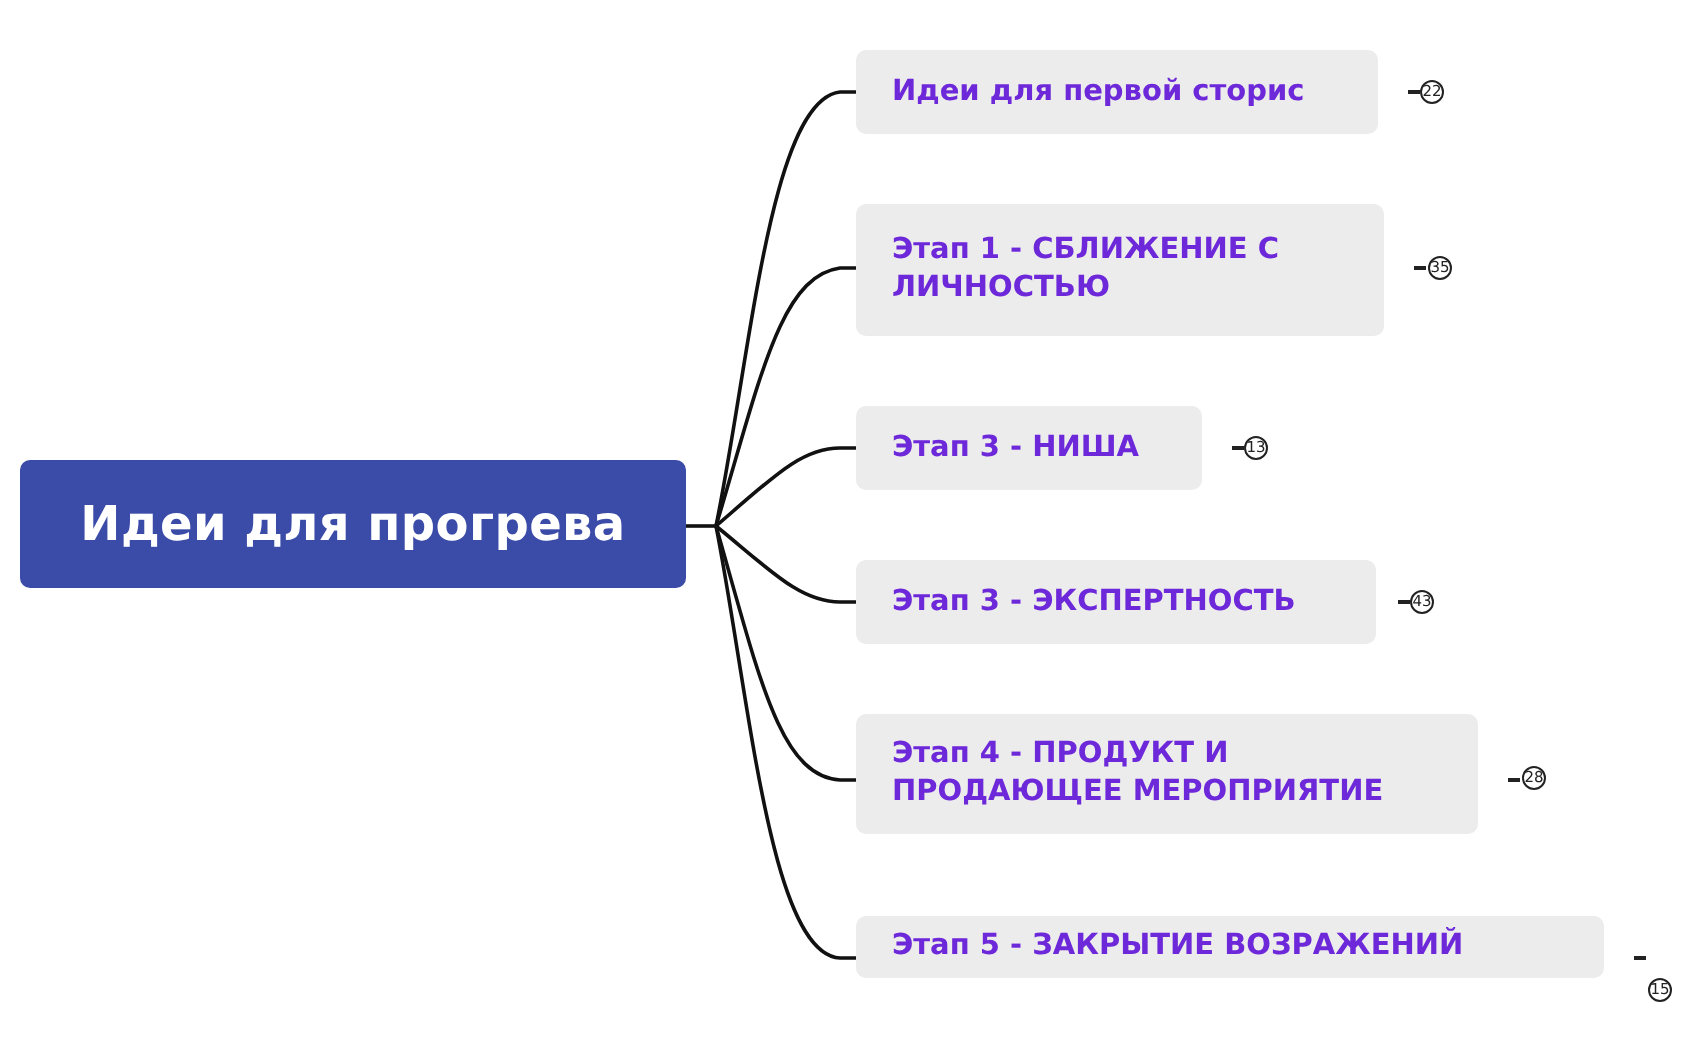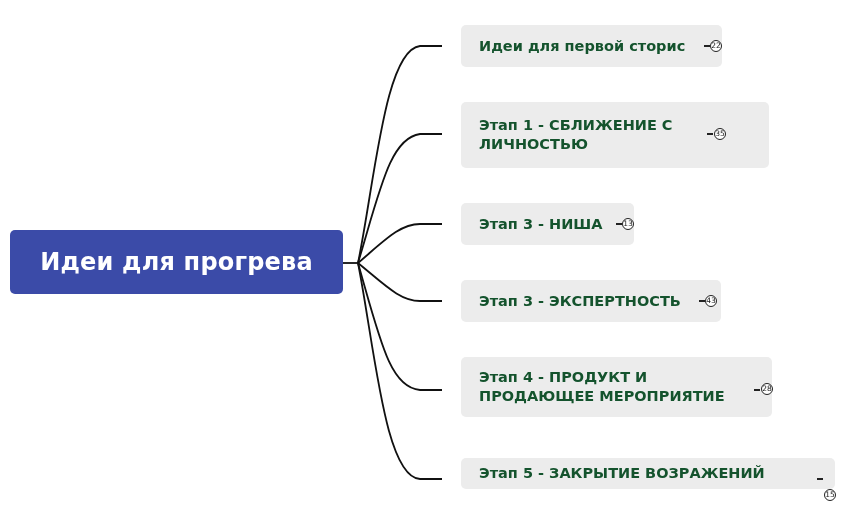--- a/index.html
+++ b/index.html
@@ -6,22 +6,22 @@
   body { width:850px; height:526px; position:relative; overflow:hidden;
          font-family: "DejaVu Sans", "Liberation Sans", sans-serif; }
   #canvas { position:absolute; left:0; top:0; width:850px; height:526px; }
   .root {
     position:absolute; left:10px; top:230px; width:333px; height:64px;
     background:#3b4ba8; border-radius:5px; color:#fff;
     display:flex; align-items:center; justify-content:center;
     font-weight:bold; font-size:24px; letter-spacing:0.2px;
   }
   .node {
-    position:absolute; left:461px; background:#ececec; border-radius:5px;
-    color:#14532d; font-weight:bold; font-size:14.5px; line-height:19px;
+    position:absolute; left:428px; background:#ececec; border-radius:5px;
+    color:#6d28d9; font-weight:bold; font-size:14.5px; line-height:19px;
     box-sizing:border-box; padding:0 14px 0 18px;
     display:flex; align-items:center;
   }
   .badge {
     position:absolute; width:12px; height:12px; border:1px solid #222;
     border-radius:50%; background:#fff; font-size:7.5px; color:#222;
     display:flex; align-items:center; justify-content:center;
     box-sizing:border-box; line-height:1;text-align:center;
   }
   .badge-line { position:absolute; height:1.5px; background:#222; width:6px; }
@@ -49,21 +49,21 @@
   </div>
 
   <div class="node" style="top:25px;height:42px;width:261px;">
     <span>Идеи для первой сторис</span>
   </div>
   <div class="badge-line" style="left:704px;top:45px;"></div>
   <div class="badge" style="left:710px;top:40px;">
     <span>22</span>
   </div>
 
-  <div class="node" style="top:102px;height:66px;width:308px;">
+  <div class="node" style="top:102px;height:66px;width:264px;">
     <span style="max-width:220px;display:block;">Этап 1 - СБЛИЖЕНИЕ С ЛИЧНОСТЬЮ</span>
   </div>
   <div class="badge-line" style="left:707px;top:133px;"></div>
   <div class="badge" style="left:714px;top:128px;">
     <span>35</span>
   </div>
 
   <div class="node" style="top:203px;height:42px;width:173px;">
     <span>Этап 3 - НИША</span>
   </div>

